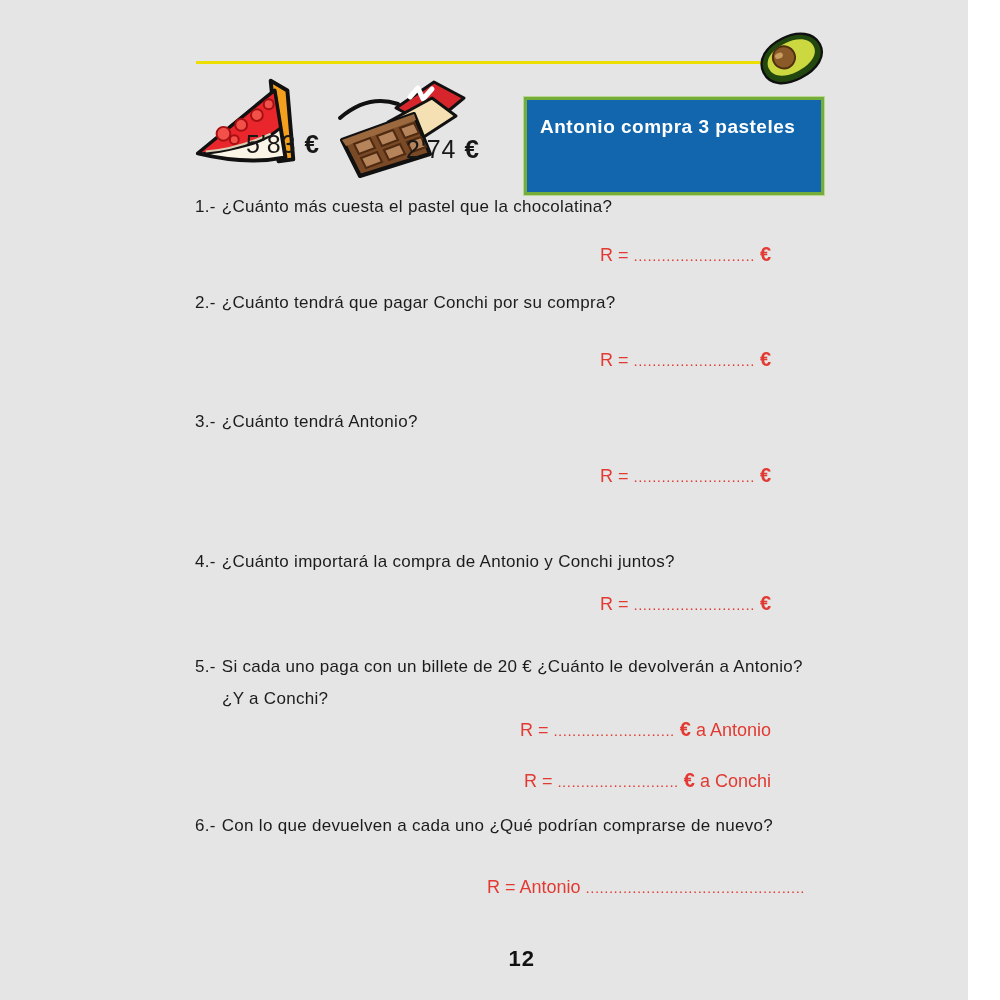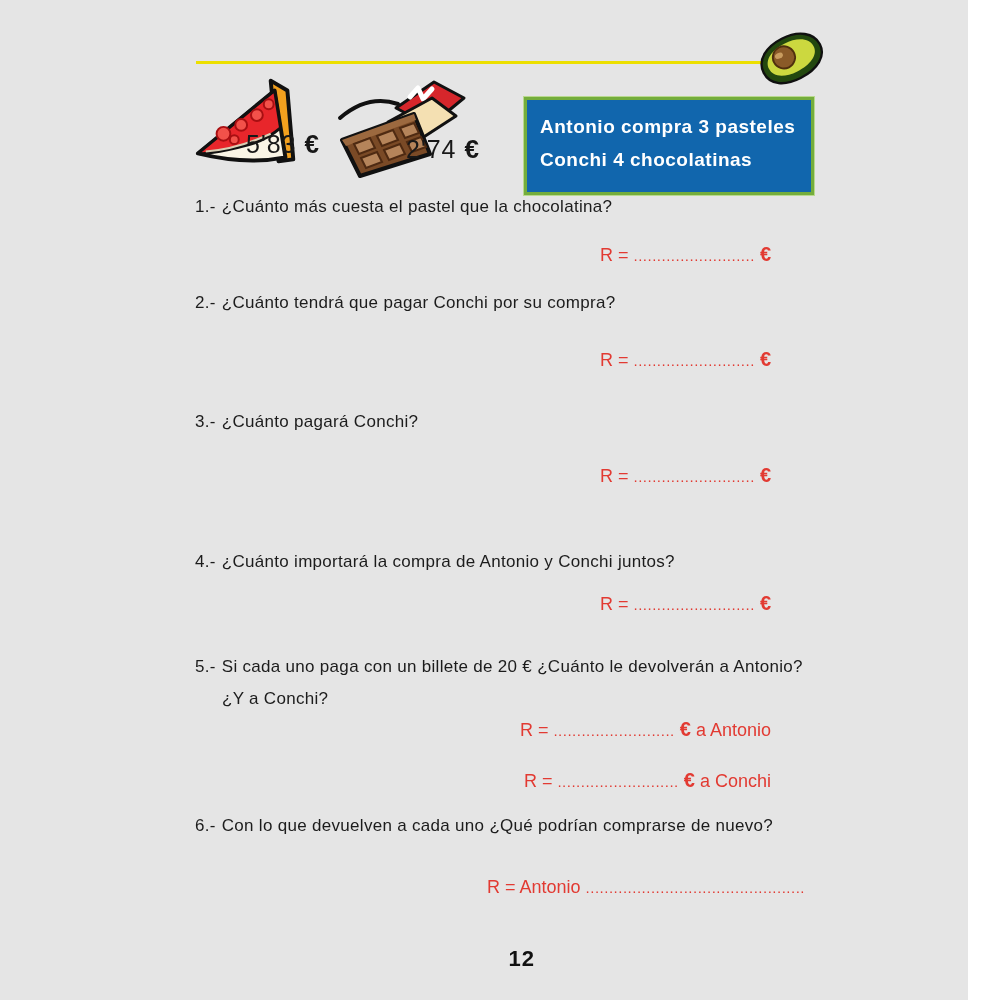--- a/index.html
+++ b/index.html
@@ -26,21 +26,21 @@
     font-size:25px;color:#181818;letter-spacing:1px;white-space:nowrap;
   }
   .price .euro{font-weight:bold;font-size:26px;}
   .price-cake{left:246px;top:129px;}
   .price-choco{left:406px;top:134px;}
 
   
   .info-box{
     position:absolute;left:524px;top:97px;width:271px;height:82px;
     background:#1166ad;border:3px solid #74ad3c;outline:1px solid #b9d98e;
-    padding:10px 0 0 13px;box-sizing:content-box;
+    padding:10px 10px 0 13px;box-sizing:content-box;
   }
   .info-line{
     color:#ffffff;font-weight:bold;font-size:19px;line-height:33px;
     letter-spacing:0.5px;white-space:nowrap;
   }
 
   
   .question{
     position:absolute;left:195px;color:#1c1c1c;font-size:17px;
     letter-spacing:0.3px;white-space:nowrap;text-align:right;
@@ -106,21 +106,20 @@
     <path d="M54,72 L70,66 L75,76 L59,82 Z" fill="#b5845a" stroke="#4e2a12" stroke-width="2"></path>
     <path d="M77,64 L91,59 L96,69 L82,74 Z" fill="#b5845a" stroke="#4e2a12" stroke-width="2"></path>
   </svg>
   <div class="price price-choco">
     <span>2'74</span>
     <span class="euro">€</span>
   </div>
 
   <div class="info-box">
     <div class="info-line">Antonio compra 3 pasteles</div>
-    <div class="info-line">Conchi 4 chocolatinas</div>
   </div>
 
   <div class="question" style="top:197px;">
     <span class="qnum">1.-</span><span>¿Cuánto más cuesta el pastel que la chocolatina?</span>
   </div>
   <div class="answer right" style="top:243px;">
     <span>R =</span>
     <span class="dots">..........................</span>
     <span class="euro">€</span>
   </div>
@@ -128,21 +127,21 @@
   <div class="question" style="top:293px;">
     <span class="qnum">2.-</span><span>¿Cuánto tendrá que pagar Conchi por su compra?</span>
   </div>
   <div class="answer right" style="top:348px;">
     <span>R =</span>
     <span class="dots">..........................</span>
     <span class="euro">€</span>
   </div>
 
   <div class="question" style="top:412px;">
-    <span class="qnum">3.-</span><span>¿Cuánto pagará Conchi?</span>
+    <span class="qnum">3.-</span><span>¿Cuánto tendrá Antonio?</span>
   </div>
   <div class="answer right" style="top:464px;">
     <span>R =</span>
     <span class="dots">..........................</span>
     <span class="euro">€</span>
   </div>
 
   <div class="question" style="top:535px;margin-top:17px;">
     <span class="qnum">4.-</span><span>¿Cuánto importará la compra de Antonio y Conchi juntos?</span>
   </div>

